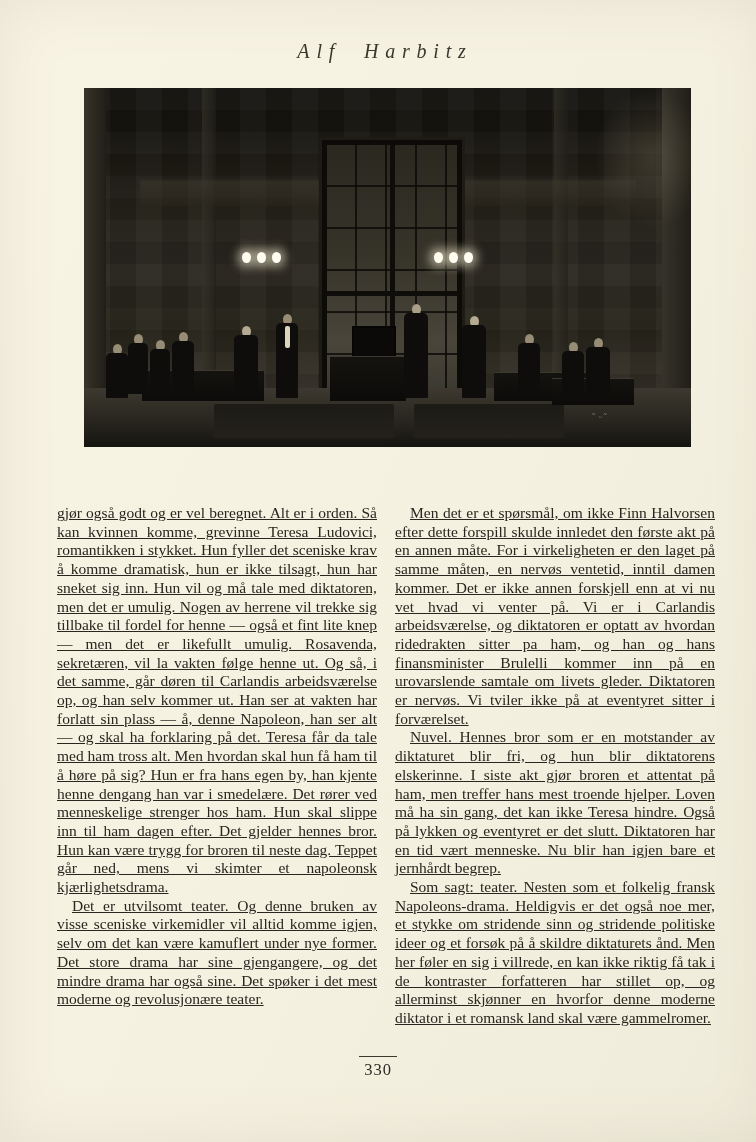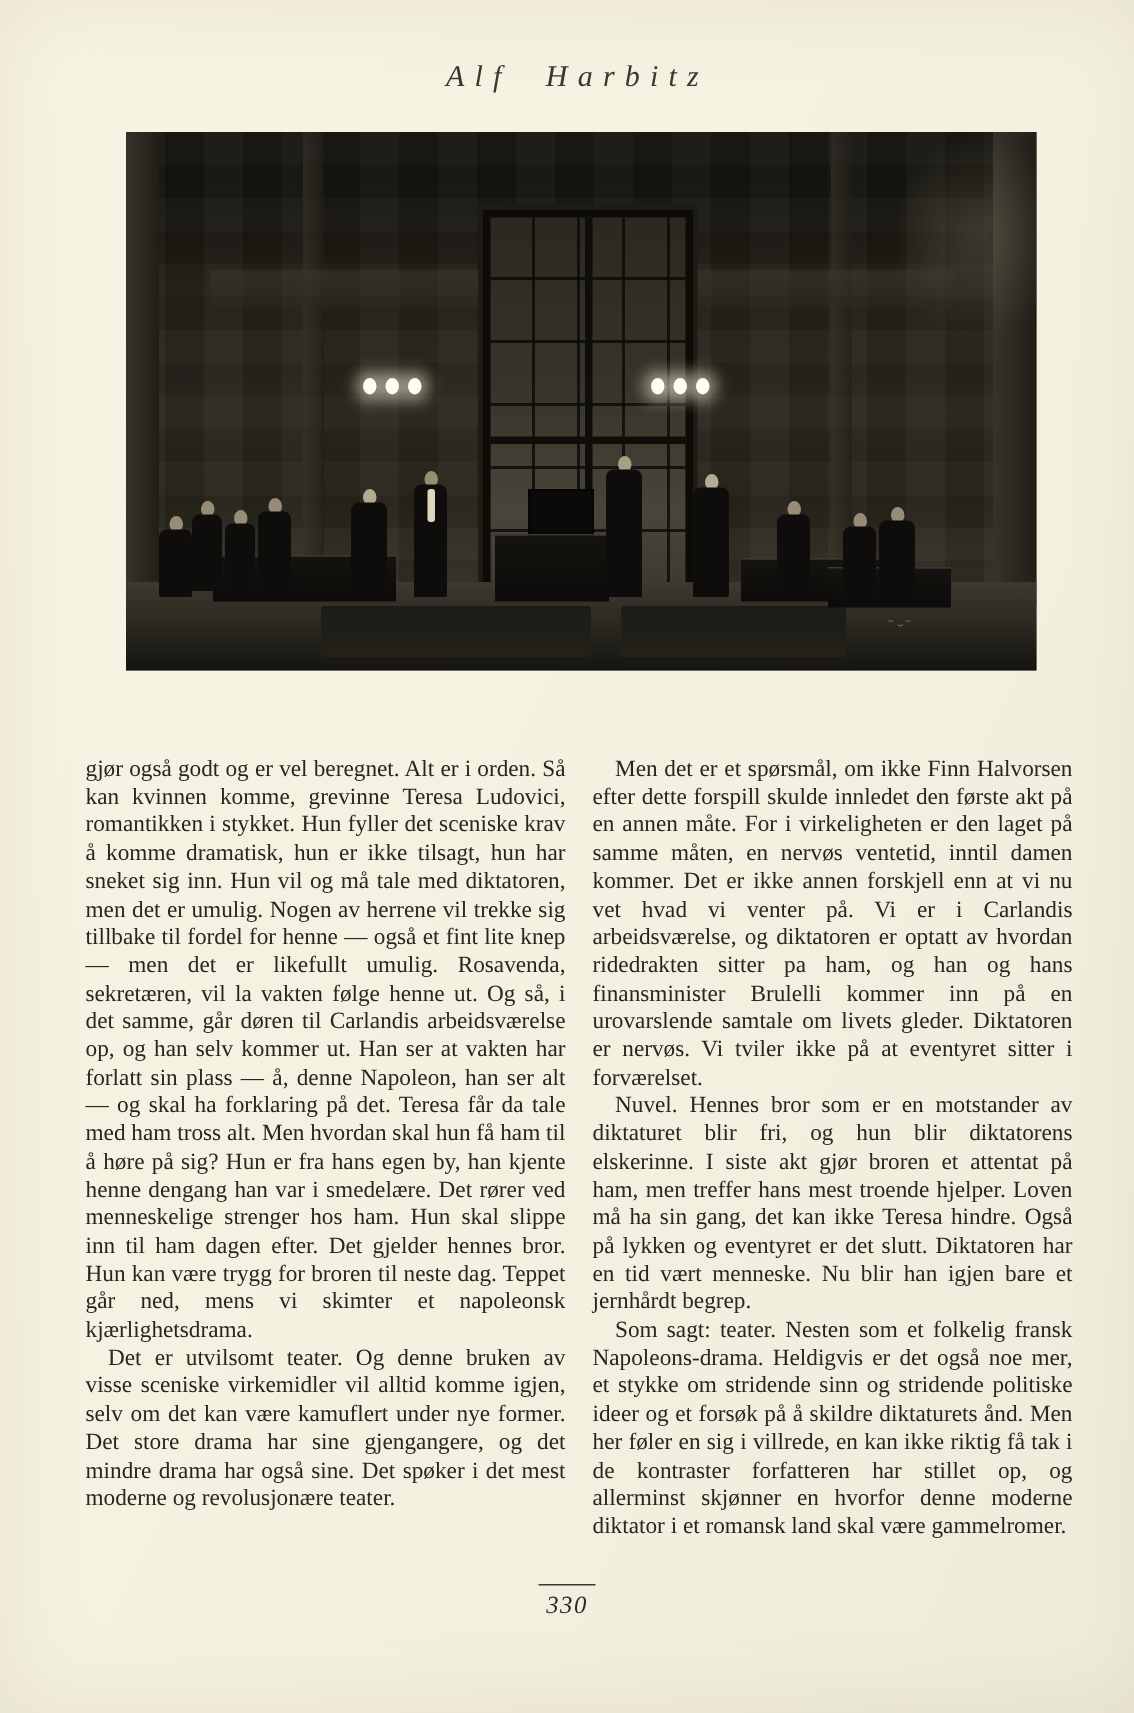--- a/index.html
+++ b/index.html
@@ -104,32 +104,33 @@
   .columns{
     position:absolute;left:57px;top:504px;width:659px;height:580px;
     display:flex;gap:18px;
   }
   .col{
     width:320px;flex:0 0 320px;
     font-size:15.5px;line-height:18.7px;
     text-align:justify;
     color:#28261f;
     hyphens:manual;
+    text-decoration:underline;
   }
   .col p{margin:0;padding:0;}
   .col p.indent{text-indent:15px;}
   
   .footer{
     position:absolute;left:0;top:1056px;width:756px;text-align:center;
   }
   .footer .rule{
     display:block;width:38px;height:1px;background:#3c392f;margin:0 auto 3px auto;
   }
   .footer .pagenum{
-    font-size:16.5px;letter-spacing:1px;color:#2c2a23;font-style:italic;
+    font-size:16.5px;letter-spacing:1px;color:#2c2a23;
   }
 </style>
 </head>
 <body>
 
 <div class="page">
 
   <div class="author-header">Alf Harbitz</div>
 
   <figure class="photo" style="margin:0">

